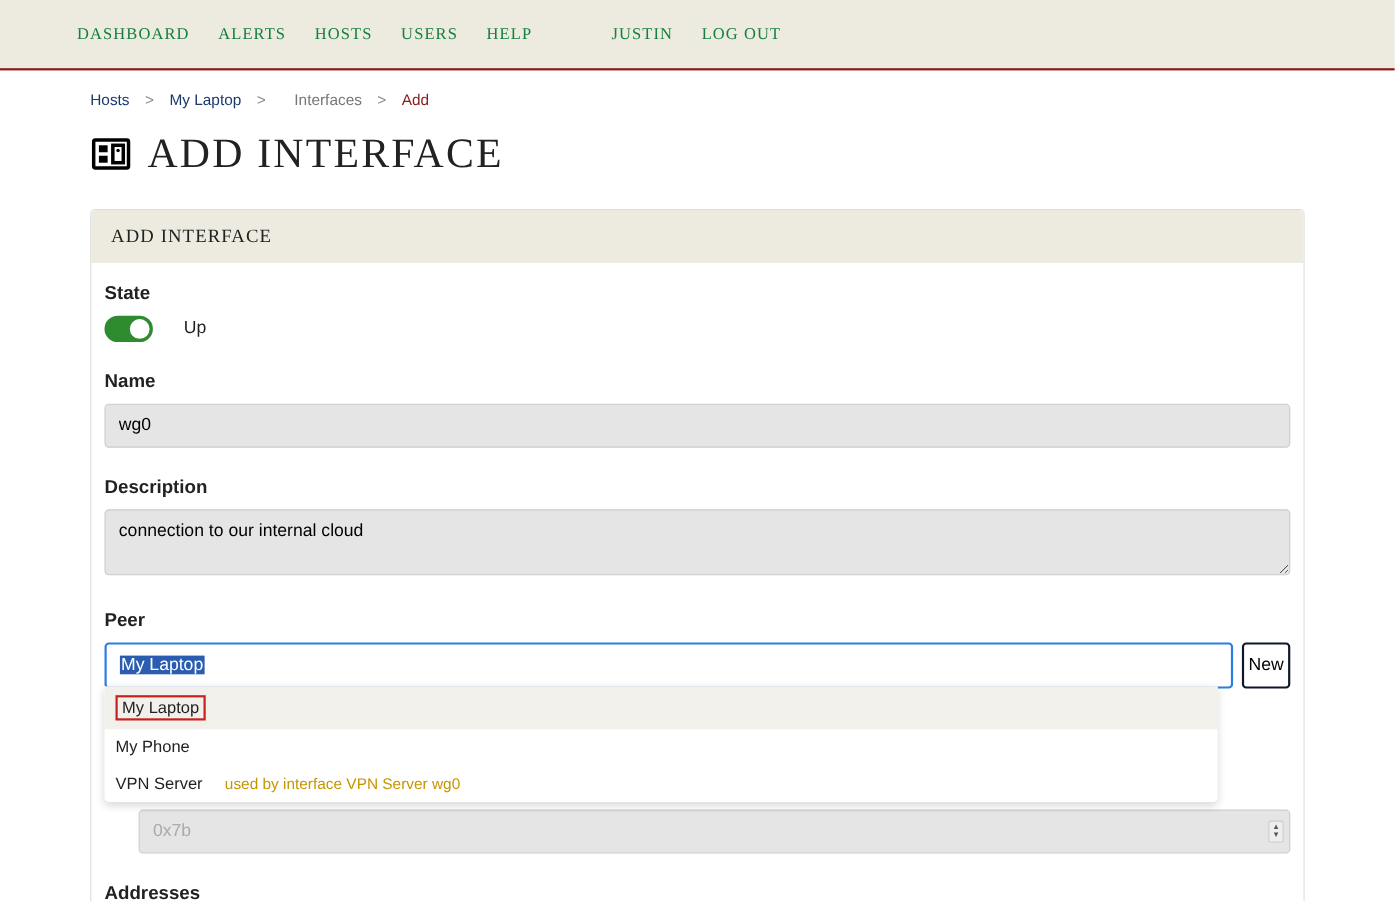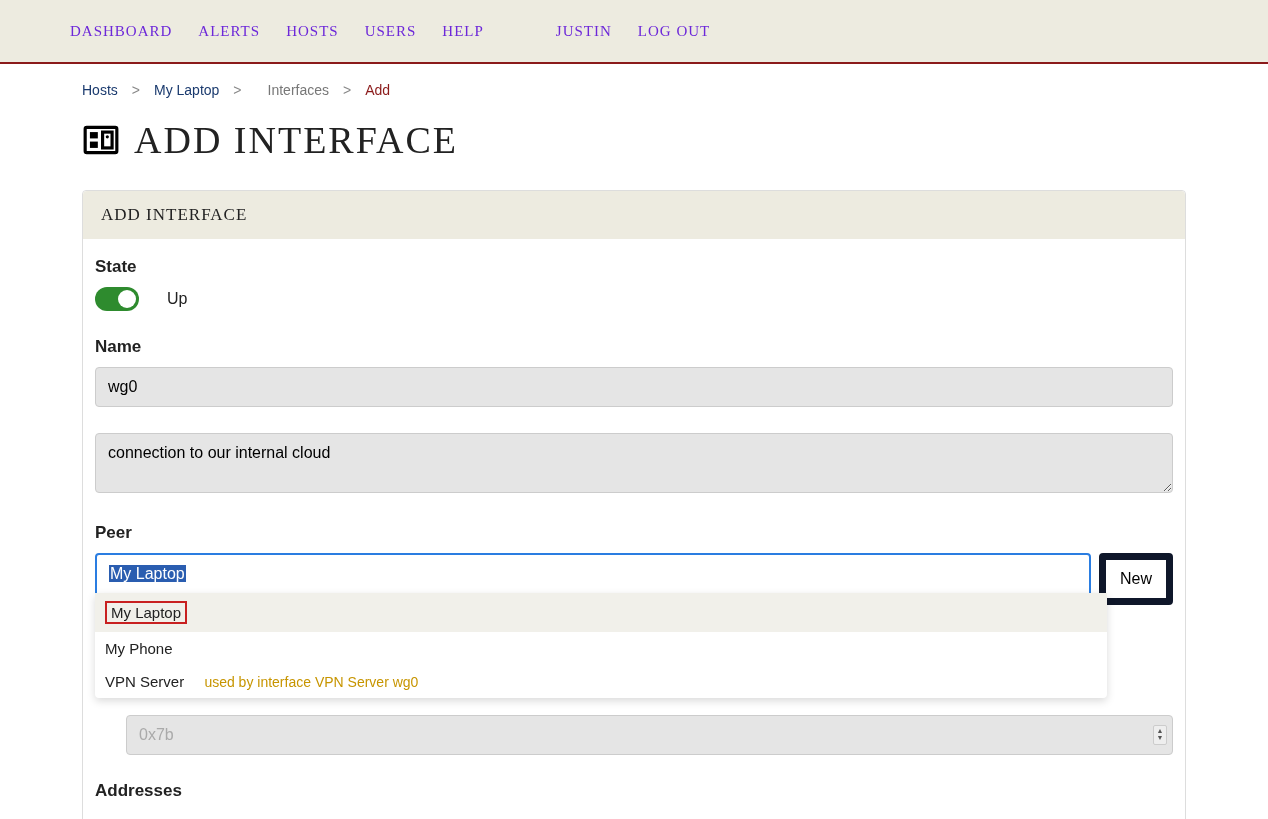--- a/index.html
+++ b/index.html
@@ -28,21 +28,21 @@
 .logo-icon { width: 40px; height: 40px; }
 .nav {
   display: flex;
   gap: 26px;
   align-items: center;
 }
 .nav a {
   font-family: 'Trajan Pro', Georgia, serif;
   font-size: 15px;
   letter-spacing: 1px;
-  color: #6d28d9;
+  color: #15803d;
   text-decoration: none;
   cursor: pointer;
 }
 .nav-gap { width: 20px; }
 .content { padding: 18px 82px 40px; }
 .breadcrumb {
   font-family: -apple-system, Helvetica, Arial, sans-serif;
   font-size: 14px;
   margin-bottom: 20px;
   display: flex;
@@ -125,24 +125,24 @@
   font-size: 16px;
   border: 2px solid #2a7de1;
   border-radius: 4px;
 }
 .peer-input .selection {
   background: #2a5db0;
   color: #fff;
   padding: 0 1px;
 }
 .new-btn {
-  padding: 10px 14px;
-  font-family: -apple-system, Helvetica, Arial, sans-serif;
-  font-size: 16px;
-  border: 7px solid #0f172a;
+  padding: 10px 4px;
+  font-family: -apple-system, Helvetica, Arial, sans-serif;
+  font-size: 16px;
+  border: 2px solid #0f172a;
   background: #fff;
   border-radius: 4px;
   cursor: pointer;
 }
 .dropdown {
   position: absolute;
   left: 0;
   top: 70px;
   width: calc(100% - 66px);
   background: #fff;
@@ -244,20 +244,21 @@
           <span class="toggle-label">Up</span>
         </div>
       </div>
 
       <div class="field">
         <label class="field-label">Name</label>
         <input class="text-input" value="wg0" style="">
       </div>
 
       <div class="field">
+        <label class="field-label">Description</label>
         <textarea class="textarea" style="">connection to our internal cloud</textarea>
       </div>
 
       <div class="field">
         <label class="field-label">Peer</label>
         <div class="peer-row">
           <div class="peer-input">
             <span class="selection">My Laptop</span>
           </div>
           <button class="new-btn">New</button>

